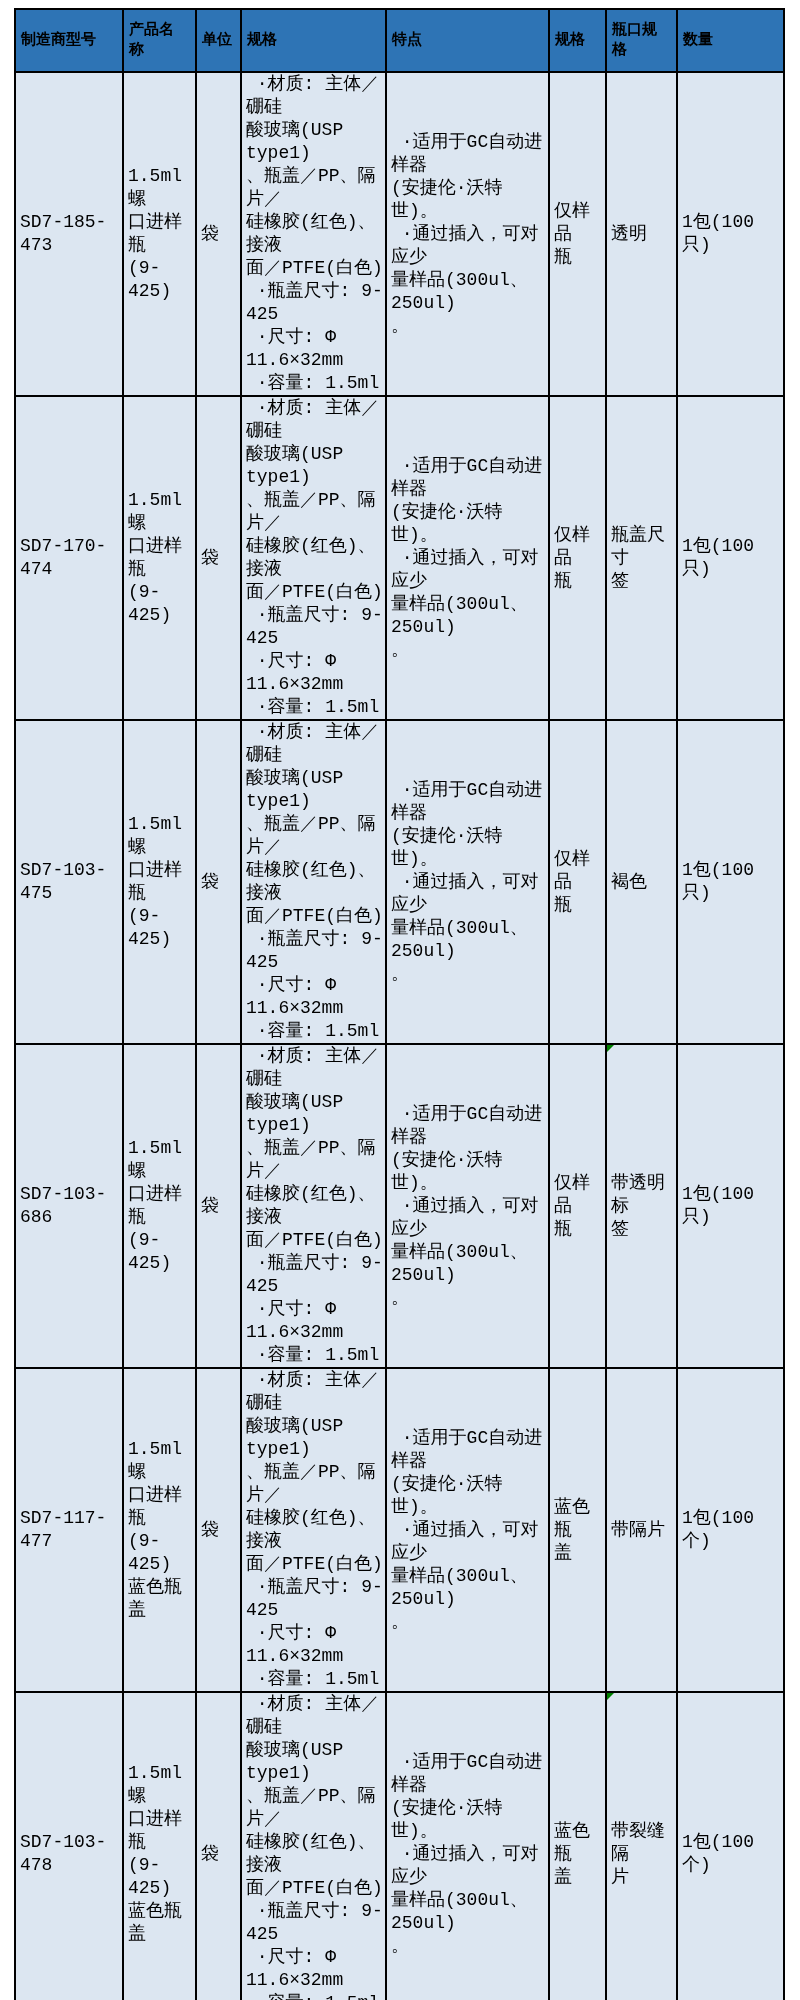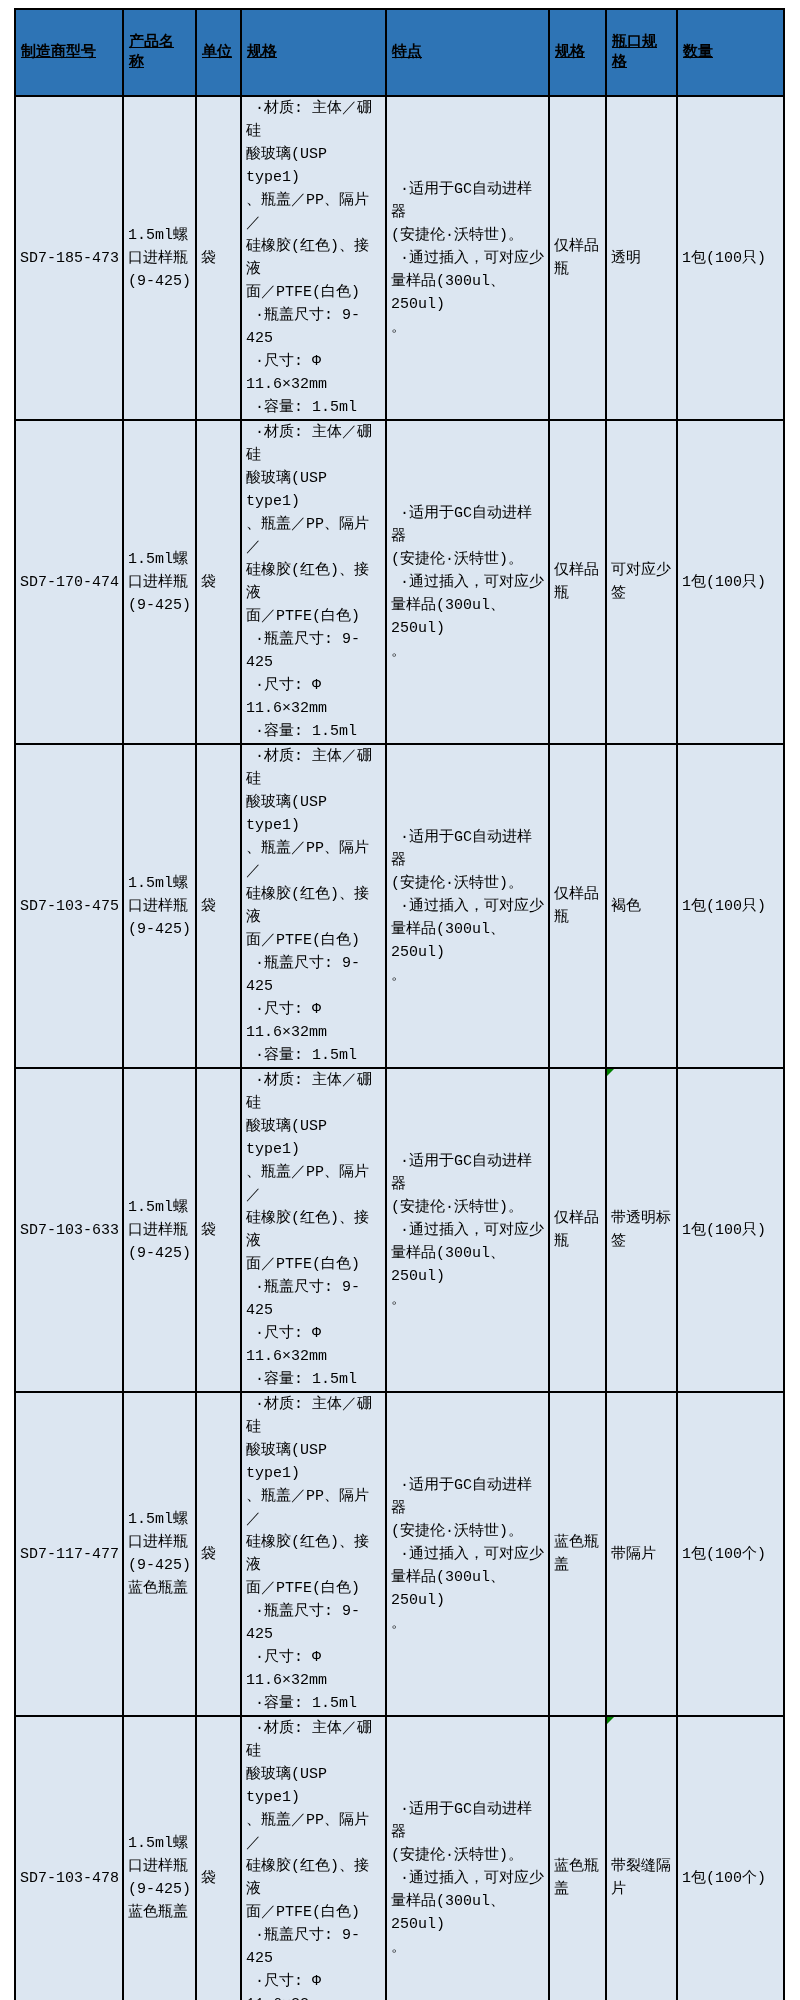--- a/index.html
+++ b/index.html
@@ -35,21 +35,21 @@
   }
   table.spec th{
     background:var(--header-bg);
     font-size:15px;
     font-weight:bold;
     line-height:20px;
     padding:0 2px 0 5px;
   }
   table.spec td{
     background:var(--body-bg);
-    font-size:15px;
+    font-size:18px;
     line-height:23px;
     padding:0 2px 0 4px;
   }
   td.flagged::before{
     content:"";
     position:absolute;
     top:0;left:0;
     width:0;height:0;
     border-top:7px solid var(--flag-color);
     border-right:7px solid transparent;
@@ -64,21 +64,21 @@
         <col style="width: 108px;">
         <col style="width: 73px;">
         <col style="width: 45px;">
         <col style="width: 145px;">
         <col style="width: 163px;">
         <col style="width: 57px;">
         <col style="width: 71px;">
         <col style="width: 107px;">
       </colgroup>
     <thead>
-      <tr id="head-row" style="height: 87px; text-decoration: underline;">
+      <tr id="head-row" style="height: 63px;">
         <th>制造商型号</th>
         <th>产品名
 称</th>
         <th>单位</th>
         <th>规格</th>
         <th>特点</th>
         <th>规格</th>
         <th>瓶口规
 格</th>
         <th>数量</th>
@@ -125,21 +125,21 @@
  ·尺寸: Φ
 11.6×32mm
  ·容量: 1.5ml</td>
     <td> ·适用于GC自动进样器
 (安捷伦·沃特世)。
  ·通过插入，可对应少
 量样品(300ul、250ul)
 。</td>
     <td>仅样品
 瓶</td>
-    <td>可对应少
+    <td>瓶盖尺寸
 签</td>
     <td>1包(100只)</td>
   </tr>
         <tr style="height: 213px;">
     <td>SD7-103-475</td>
     <td>1.5ml螺
 口进样瓶
 (9-425)</td>
     <td>袋</td>
     <td> ·材质: 主体／硼硅
@@ -155,21 +155,21 @@
 (安捷伦·沃特世)。
  ·通过插入，可对应少
 量样品(300ul、250ul)
 。</td>
     <td>仅样品
 瓶</td>
     <td>褐色</td>
     <td>1包(100只)</td>
   </tr>
         <tr style="height: 213px;">
-    <td>SD7-103-633</td>
+    <td>SD7-103-686</td>
     <td>1.5ml螺
 口进样瓶
 (9-425)</td>
     <td>袋</td>
     <td> ·材质: 主体／硼硅
 酸玻璃(USP type1)
 、瓶盖／PP、隔片／
 硅橡胶(红色)、接液
 面／PTFE(白色)
  ·瓶盖尺寸: 9-425

